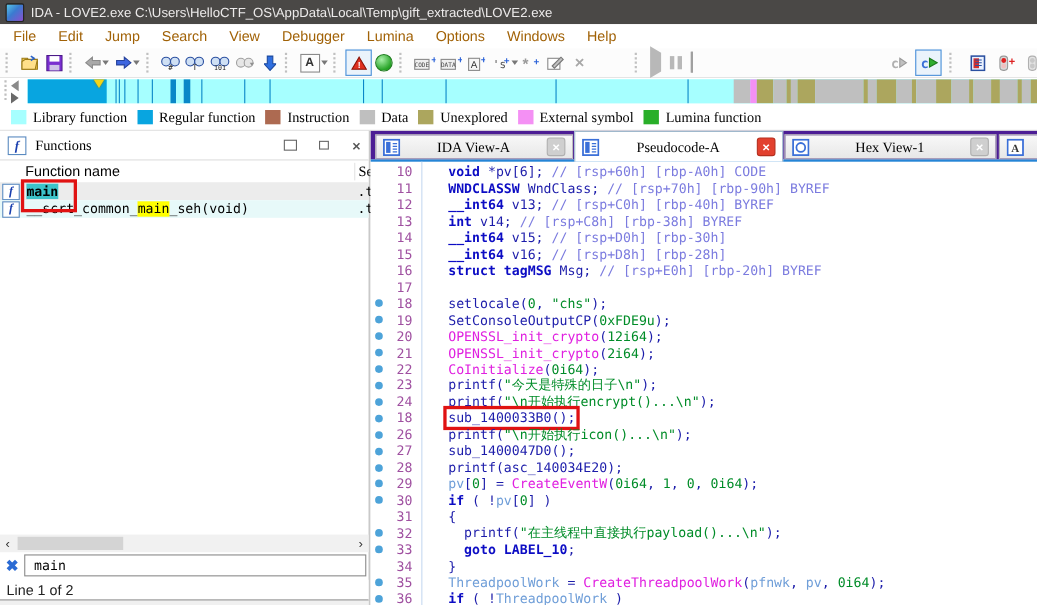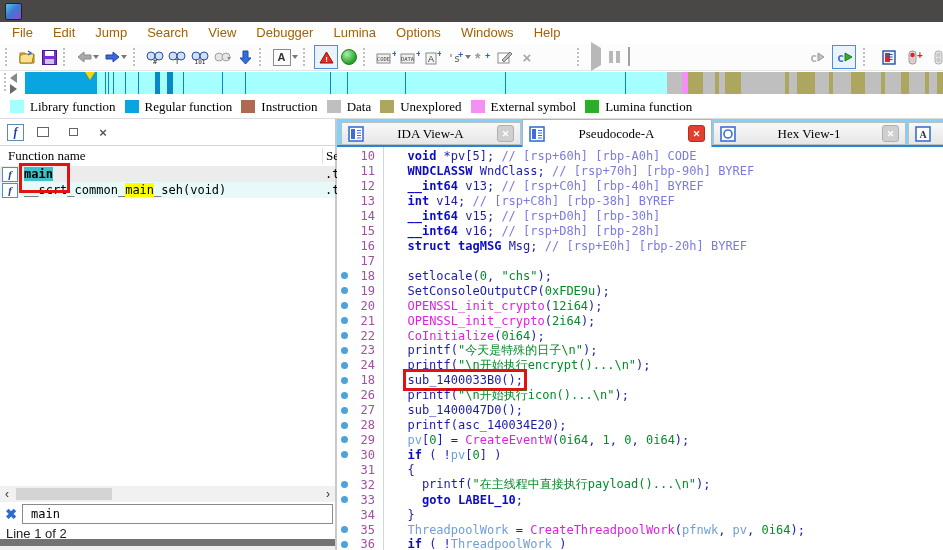--- a/index.html
+++ b/index.html
@@ -59,21 +59,21 @@
           font-family:"Liberation Serif",serif;font-style:italic;font-weight:bold;font-size:12px;
           display:flex;align-items:center;justify-content:center;flex:0 0 auto}
   #fp-header .fp-title{font-family:"Liberation Serif",serif;font-size:13px;color:#000;flex:1}
   .winbtn{width:22px;height:18px;display:flex;align-items:center;justify-content:center;color:#555}
   .sq{width:10px;height:8px;border:1px solid #666}
   .sq2{width:7px;height:6px;border:1px solid #666;position:relative;background:#fff}
   .sq2:before{content:"";position:absolute;left:2px;top:-3px;width:7px;height:6px;border:1px solid #666;z-index:-1}
   .xglyph{font-size:13px;font-weight:bold;color:#555;line-height:1}
   #fp-colheader{position:absolute;left:0;top:27px;width:100%;height:20px;border-bottom:1px solid #e3e3e3;
                 background:#fff}
-  #fp-colheader .col1{position:absolute;left:8px;top:2px;font-family:Liberation Serif, serif;font-size:13px}
+  #fp-colheader .col1{position:absolute;left:23px;top:2px;font-family:Liberation Sans, sans-serif;font-size:13px}
   #fp-colheader .col2{position:absolute;left:322px;top:2px;font-family:"Liberation Serif",serif;font-size:13px;
                       border-left:1px solid #e3e3e3;padding-left:3px}
   .fn-row{position:absolute;left:0;width:335px;height:16px;display:flex;align-items:center;
           font-family:"DejaVu Sans Mono",monospace;font-size:12px;color:#000}
   .fn-row .f-icon{width:14px;height:13px;font-size:11px;margin:0 6px 0 2px}
   .fn-name{white-space:pre}
   .fn-seg{position:absolute;left:322px;padding-left:3px}
   .match-teal{background:#3cc3c9;font-weight:bold}
   .match-yellow{background:#ffff00}
   .redbox{position:absolute;border:3px solid #e01212;z-index:30;pointer-events:none}
@@ -82,27 +82,27 @@
               display:flex;align-items:center}
   .scroll-arrow{width:14px;height:16px;display:flex;align-items:center;justify-content:center;
                 font-size:12px;color:#333}
   #fp-hscroll .track{position:relative;flex:1;height:16px}
   #fp-hscroll .thumb{position:absolute;left:2px;top:2px;width:96px;height:12px;background:#d4d4d4}
   #fp-filterrow{position:absolute;left:0;top:384px;width:335px;height:22px;display:flex;align-items:center}
   .filter-clear{width:22px;height:22px;display:flex;align-items:center;justify-content:center;
                 color:#2b6bd4;font-weight:bold;font-size:14px}
   #fp-filterrow input{flex:1;height:18px;border:1px solid #8a8a8a;margin-right:2px;
       font-family:"DejaVu Sans Mono",monospace;font-size:12px;padding:0 4px 0 8px;color:#000}
-  #fp-status{position:absolute;left:0;top:408px;width:335px;height:19px;border-bottom:7px solid #737373;
+  #fp-status{position:absolute;left:0;top:408px;width:335px;height:19px;border-bottom:1px solid #737373;
              display:flex;align-items:center;padding-left:6px;box-sizing:border-box;
              font-size:13px;color:#222;background:#fff}
   #fp-bottomstrip{position:absolute;left:0;top:427px;width:335px;height:4px;background:#f0f0f0}
   
   #code-pane{position:absolute;left:337px;top:119px;width:606px;height:431px;background:#fff}
-  #tabbar{position:absolute;left:0;top:0;width:606px;height:26px;background:#7dd3fc}
+  #tabbar{position:absolute;left:0;top:0;width:606px;height:26px;background:#4c1d95}
   .tab{position:absolute;box-sizing:border-box;display:flex;align-items:center;gap:7px;
        padding:0 6px;font-family:"Liberation Serif",serif;font-size:13px;color:#000}
   .tab.inactive{top:3px;height:23px;background:linear-gradient(#f8f8f8,#e7e7e7);border:1px solid #bdbdbd}
   .tab.active{top:0;height:28px;background:#fff;border:1px solid #9fb8cc;border-bottom:none;z-index:2}
   .tab .tab-label{flex:1;text-align:center;white-space:nowrap;overflow:hidden}
   .tab-close{width:15px;height:15px;border-radius:3px;display:flex;align-items:center;justify-content:center;
              font-size:9px;font-weight:bold;color:#fff;flex:0 0 auto}
   .tab-close.gray{background:#cfcfcf;border:1px solid #b0b0b0}
   .tab-close.red{background:#e2402e;border:1px solid #b52f1f}
   #tab-underline{position:absolute;left:0;top:26px;width:606px;height:2px;background:#2585d6;z-index:1}
@@ -129,20 +129,21 @@
   .pbar i{width:4px;height:12px;background:#b8b8b8;display:block}
   .stopsq{width:11px;height:11px;background:#b8b8b8;border:1px solid #a0a0a0}
   .playtri{width:0;height:0;border-top:6px solid transparent;border-bottom:6px solid transparent;
            border-left:10px solid #b8b8b8}
 </style>
 </head>
 <body>
 
 <div id="titlebar">
   <span class="app-icon"></span>
+  <span class="title-text">IDA - LOVE2.exe C:\Users\HelloCTF_OS\AppData\Local\Temp\gift_extracted\LOVE2.exe</span>
 </div>
 
 <div id="menubar">
     <span>File</span>
     <span>Edit</span>
     <span>Jump</span>
     <span>Search</span>
     <span>View</span>
     <span>Debugger</span>
     <span>Lumina</span>
@@ -406,20 +407,21 @@
     </span>
     <span class="legend-item">
       <span class="swatch" style="background: rgb(41, 175, 41);"></span>
       <span class="legend-label">Lumina function</span>
     </span>
   </div>
 
 <div id="functions-panel">
   <div id="fp-header">
     <span class="f-icon">f</span>
+    <span class="fp-title">Functions</span>
     <span class="winbtn">
         <span class="sq"></span>
       </span>
     <span class="winbtn">
         <span class="sq2"></span>
       </span>
     <span class="winbtn">
         <span class="xglyph">×</span>
       </span>
   </div>
@@ -494,21 +496,21 @@
           <text x="8" y="12" font-size="10" text-anchor="middle" fill="#333" font-weight="bold">A</text>
         </svg>
     </div>
   </div>
   <div id="tab-underline"></div>
 
   <div id="gutter-sep"></div>
   <div id="code-scroll">
     <div style="height:2px"></div>
     <div>
-        <div class="cl"><span class="dot"></span><span class="lnum">10</span><span class="ltxt"><span class="seg-n">  </span><span class="seg-k">void</span><span class="seg-n"> *pv[5]; </span><span class="seg-c">// [rsp+60h] [rbp-A0h] CODE</span></span></div>
+        <div class="cl"><span class="dot"></span><span class="lnum">10</span><span class="ltxt"><span class="seg-n">  </span><span class="seg-k">void</span><span class="seg-n"> *pv[6]; </span><span class="seg-c">// [rsp+60h] [rbp-A0h] CODE</span></span></div>
         <div class="cl"><span class="dot"></span><span class="lnum">11</span><span class="ltxt"><span class="seg-n">  </span><span class="seg-k">WNDCLASSW</span><span class="seg-n"> WndClass; </span><span class="seg-c">// [rsp+70h] [rbp-90h] BYREF</span></span></div>
         <div class="cl"><span class="dot"></span><span class="lnum">12</span><span class="ltxt"><span class="seg-n">  </span><span class="seg-k">__int64</span><span class="seg-n"> v13; </span><span class="seg-c">// [rsp+C0h] [rbp-40h] BYREF</span></span></div>
         <div class="cl"><span class="dot"></span><span class="lnum">13</span><span class="ltxt"><span class="seg-n">  </span><span class="seg-k">int</span><span class="seg-n"> v14; </span><span class="seg-c">// [rsp+C8h] [rbp-38h] BYREF</span></span></div>
         <div class="cl"><span class="dot"></span><span class="lnum">14</span><span class="ltxt"><span class="seg-n">  </span><span class="seg-k">__int64</span><span class="seg-n"> v15; </span><span class="seg-c">// [rsp+D0h] [rbp-30h]</span></span></div>
         <div class="cl"><span class="dot"></span><span class="lnum">15</span><span class="ltxt"><span class="seg-n">  </span><span class="seg-k">__int64</span><span class="seg-n"> v16; </span><span class="seg-c">// [rsp+D8h] [rbp-28h]</span></span></div>
         <div class="cl"><span class="dot"></span><span class="lnum">16</span><span class="ltxt"><span class="seg-n">  </span><span class="seg-k">struct</span><span class="seg-n"> </span><span class="seg-k">tagMSG</span><span class="seg-n"> Msg; </span><span class="seg-c">// [rsp+E0h] [rbp-20h] BYREF</span></span></div>
         <div class="cl"><span class="dot"></span><span class="lnum">17</span><span class="ltxt"></span></div>
         <div class="cl"><span class="dot on"></span><span class="lnum">18</span><span class="ltxt"><span class="seg-n">  setlocale(</span><span class="seg-g">0</span><span class="seg-n">, </span><span class="seg-s">"chs"</span><span class="seg-n">);</span></span></div>
         <div class="cl"><span class="dot on"></span><span class="lnum">19</span><span class="ltxt"><span class="seg-n">  SetConsoleOutputCP(</span><span class="seg-g">0xFDE9u</span><span class="seg-n">);</span></span></div>
         <div class="cl"><span class="dot on"></span><span class="lnum">20</span><span class="ltxt"><span class="seg-n">  </span><span class="seg-m">OPENSSL_init_crypto</span><span class="seg-n">(</span><span class="seg-g">12i64</span><span class="seg-n">);</span></span></div>

